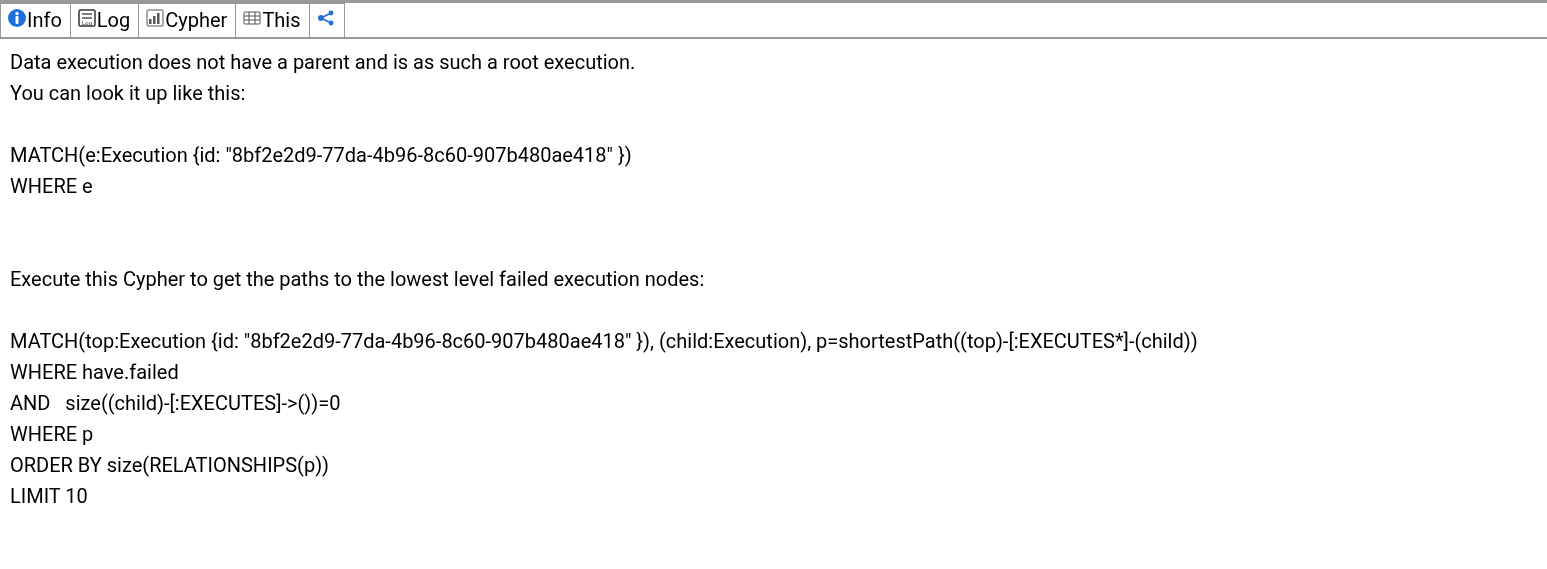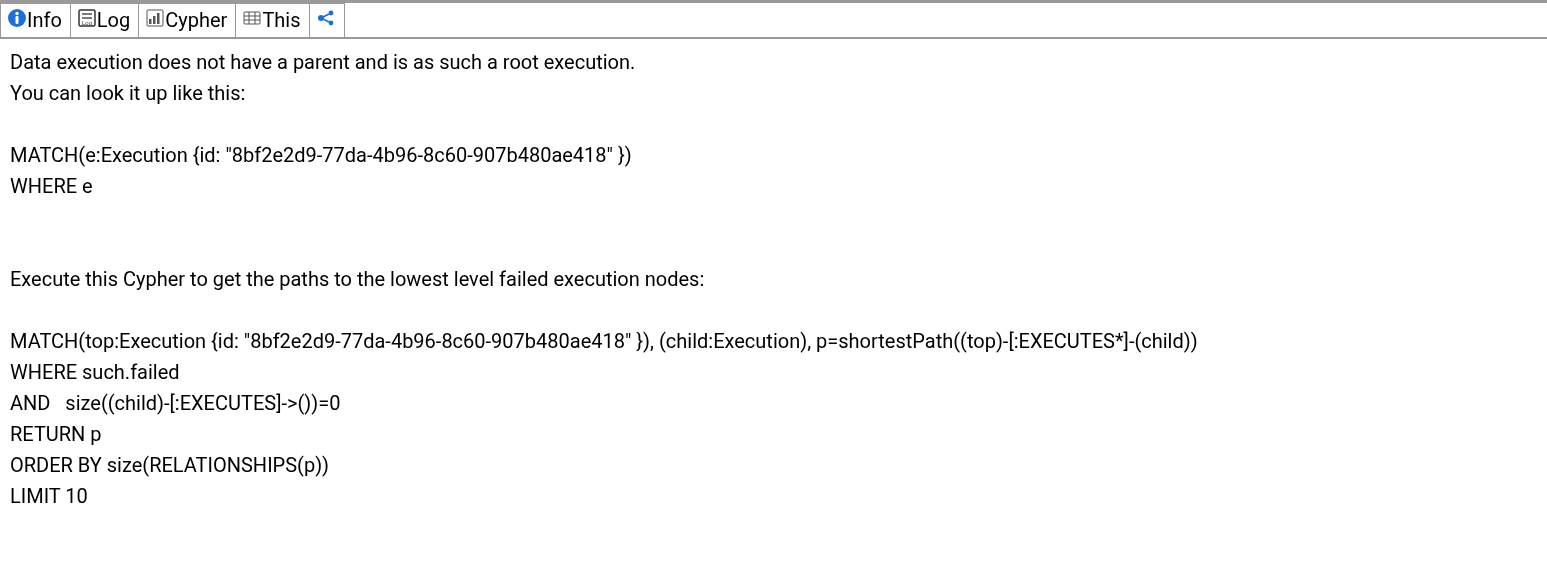--- a/index.html
+++ b/index.html
@@ -146,19 +146,19 @@
   <div class="content-area"><span>Data execution does not have a parent and is as such a root execution.</span>
 <span>You can look it up like this:</span>
 
 <span>MATCH(e:Execution {id: "8bf2e2d9-77da-4b96-8c60-907b480ae418" })</span>
 <span>WHERE e</span>
 
 
 <span>Execute this Cypher to get the paths to the lowest level failed execution nodes:</span>
 
 <span>MATCH(top:Execution {id: "8bf2e2d9-77da-4b96-8c60-907b480ae418" }), (child:Execution), p=shortestPath((top)-[:EXECUTES*]-(child))</span>
-<span>WHERE such.failed</span>
+<span>WHERE have.failed</span>
 <span>AND   size((child)-[:EXECUTES]-&gt;())=0</span>
-<span>RETURN p</span>
+<span>WHERE p</span>
 <span>ORDER BY size(RELATIONSHIPS(p))</span>
 <span>LIMIT 10</span></div>
 
 </div>
 
 </body></html>

